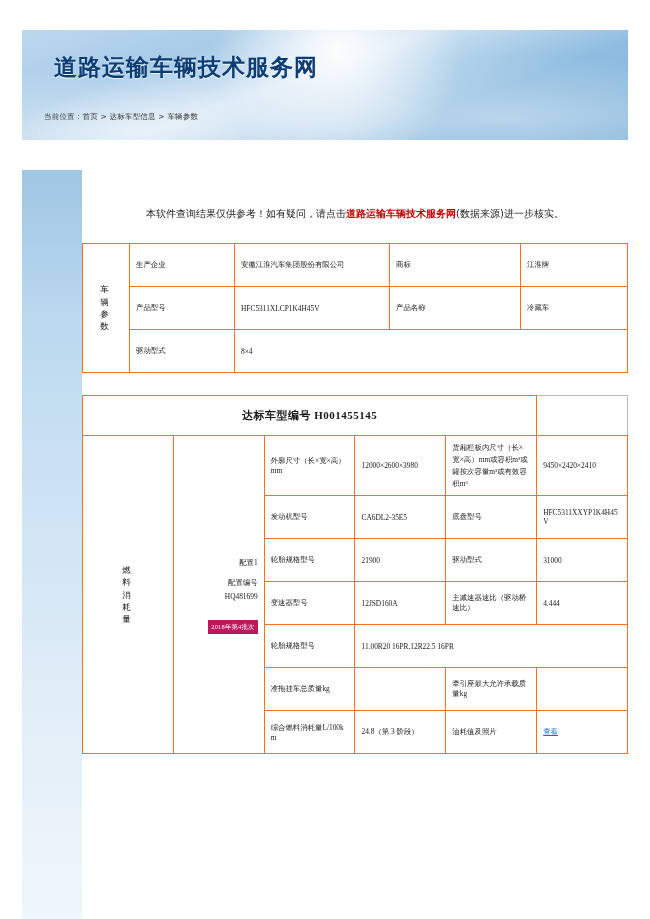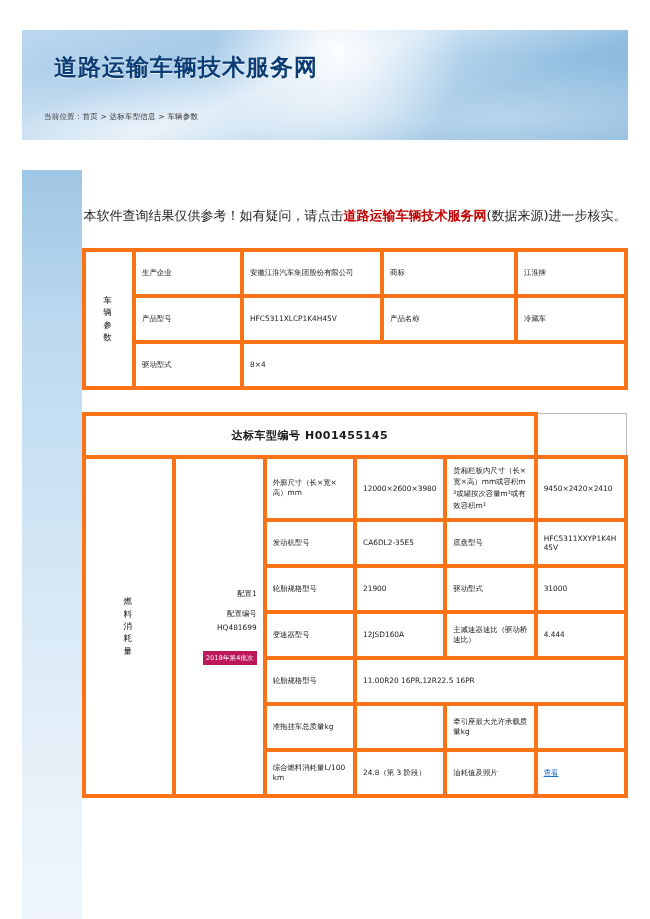--- a/index.html
+++ b/index.html
@@ -80,47 +80,48 @@
   .doc-title {
     text-align: center;
     font-size: 11.5px;
     font-weight: bold;
     color: #111;
     margin-top: 46px;
     letter-spacing: 0.5px;
   }
   .notice {
     text-align: center;
-    font-size: 13px;
+    font-size: 10px;
     color: #222;
     margin-top: 36px;
     line-height: 1.5;
   }
   .notice .hl {
     color: #c00000;
     font-weight: bold;
   }
   
   table {
     border-collapse: collapse;
     width: 100%;
     table-layout: fixed;
   }
   .tbl {
     margin-top: 22px;
     border: 1px solid #b9b9b9;
   }
   .tbl td {
-    border: 4px solid #f97316;
+    border: 1px solid #f97316;
     font-size: 7.4px;
     padding: 6px 6px;
     height: 30px;
     vertical-align: middle;
     color: #1a1a1a;
     word-break: break-all;
+    font-family: Liberation Serif, serif;
   }
   td.vlabel {
     width: 34px;
     text-align: center;
     font-size: 8.5px;
     letter-spacing: 3px;
     line-height: 1.45;
     background: #fff;
     color: #111;
   }

